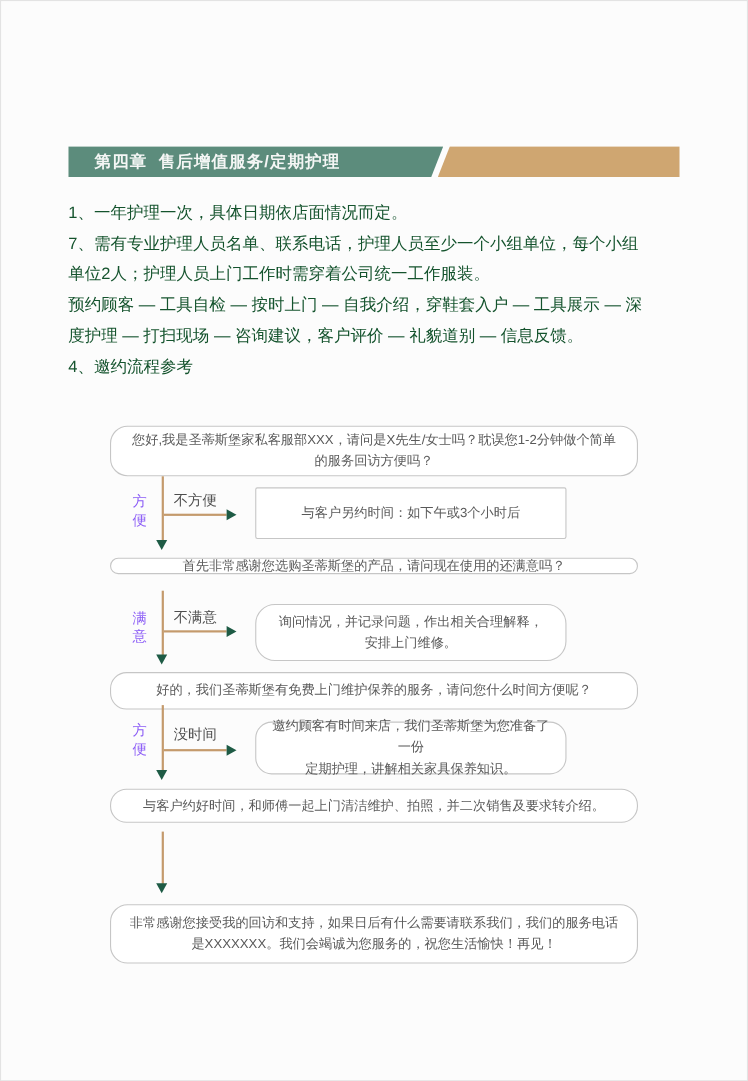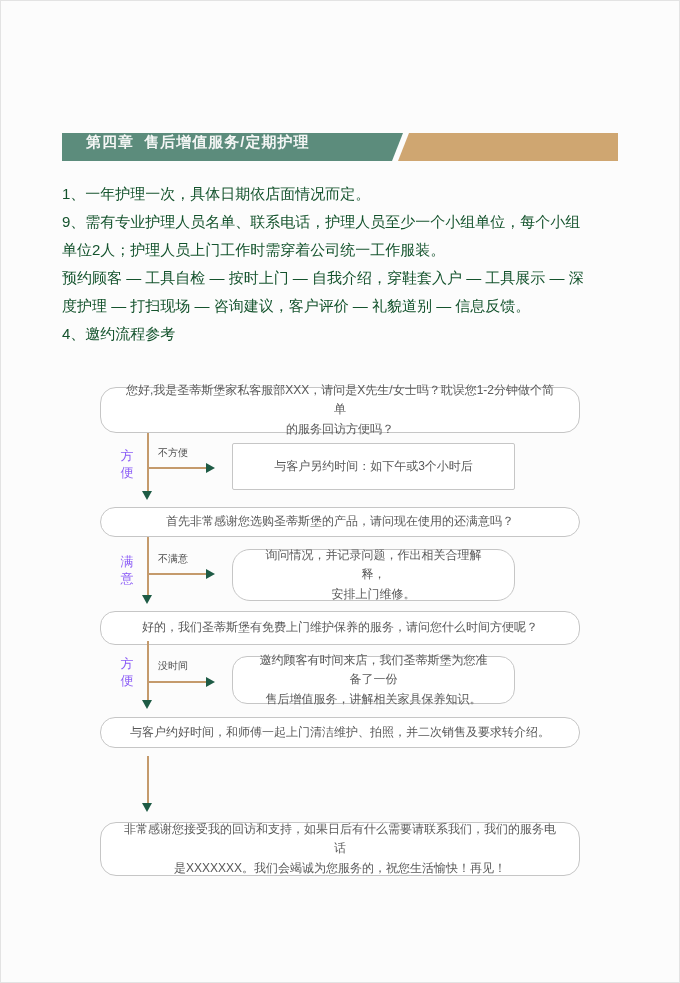--- a/index.html
+++ b/index.html
@@ -7,45 +7,45 @@
     position:relative; width:680px; height:983px; background:#fcfcfc;
     outline:1px solid #e3e3e3; outline-offset:-1px; overflow:hidden;
     font-family:"Liberation Sans","DejaVu Sans",sans-serif;
   }
   
   .banner-green {
     position:absolute; left:62px; top:133px; width:341px; height:28px;
     background:#5c8c7c;
     clip-path:polygon(0 0,100% 0,calc(100% - 11px) 100%,0 100%);
     color:#f4f6f5; font-size:15px; font-weight:bold; letter-spacing:1px;
-    display:flex; align-items:flex-start; padding-left:24px; box-sizing:border-box;
+    display:flex; align-items:center; padding-left:24px; box-sizing:border-box;
     white-space:pre;
   }
   .banner-tan {
     position:absolute; left:398px; top:133px; width:220px; height:28px;
     background:#cfa671;
     clip-path:polygon(11px 0,100% 0,100% 100%,0 100%);
   }
   
   .body-text {
     position:absolute; left:62px; top:180px; width:562px;
     font-size:15px; line-height:28px; color:#14532d;
   }
   .body-text p { margin:0; white-space:pre-line; }
   
   .fbox {
     position:absolute; box-sizing:border-box; background:#ffffff;
     border:1px solid #c6c6c6; border-radius:16px;
     color:#595959; font-size:12px; line-height:1.6;
     display:flex; align-items:center; justify-content:center;
-    text-align:center; white-space:pre-line; padding:2px 22px;
+    text-align:center; white-space:pre-line; padding:2px 12px;
   }
   #box1  { left:100px; top:387px; width:480px; height:46px; }
   #side1 { left:232px; top:443px; width:283px; height:47px; border-radius:2px; }
-  #box2  { left:100px; top:507px; width:480px; height:30px; border-radius:15px; }
+  #box2  { left:100px; top:507px; width:480px; height:15px; border-radius:15px; }
   #side2 { left:232px; top:549px; width:283px; height:52px; border-radius:18px; }
   #box3  { left:100px; top:611px; width:480px; height:34px; border-radius:15px; }
   #side3 { left:232px; top:656px; width:283px; height:48px; border-radius:15px; }
   #box4  { left:100px; top:717px; width:480px; height:31px; border-radius:15px; }
   #final { left:100px; top:822px; width:480px; height:54px; }
   
   .vline { position:absolute; width:2px;  background:#c49a6c; }
   .hline { position:absolute; height:2px; background:#c49a6c; }
   .arr-d { position:absolute; width:0; height:0;
            border-left:5px solid transparent; border-right:5px solid transparent;
@@ -56,38 +56,38 @@
   #v1 { left:147px; top:433px; height:59px; } #a1 { left:142px; top:491px; }
   #h1 { left:149px; top:467px; width:57px; }  #r1 { left:206px; top:463px; }
   #v2 { left:147px; top:537px; height:59px; } #a2 { left:142px; top:595px; }
   #h2 { left:149px; top:573px; width:57px; }  #r2 { left:206px; top:569px; }
   #v3 { left:147px; top:641px; height:60px; } #a3 { left:142px; top:700px; }
   #h3 { left:149px; top:681px; width:57px; }  #r3 { left:206px; top:677px; }
   #v4 { left:147px; top:756px; height:48px; } #a4 { left:142px; top:803px; }
   
   .vlabel { position:absolute; width:16px; font-size:13px; line-height:17px;
             color:#8b5cf6; word-break:break-all; text-align:center; }
-  .hlabel { position:absolute; font-size:10px; color:#4d4d4d; }
+  .hlabel { position:absolute; font-size:13px; color:#4d4d4d; }
   #lv1 { left:119px; top:447px; } #lh1 { left:158px; top:446px; }
   #lv2 { left:119px; top:553px; } #lh2 { left:158px; top:552px; }
   #lv3 { left:119px; top:655px; } #lh3 { left:158px; top:659px; }
 </style>
 </head>
 <body>
 
 <div class="page">
 
   <div class="banner-green">
     <span>第四章  售后增值服务/定期护理</span>
   </div>
   <div class="banner-tan"></div>
 
   <div class="body-text">
     <p>1、一年护理一次，具体日期依店面情况而定。</p>
-    <p>9、需有专业护理人员名单、联系电话，护理人员至少一个小组单位，每个小组
+    <p>7、需有专业护理人员名单、联系电话，护理人员至少一个小组单位，每个小组
 单位2人；护理人员上门工作时需穿着公司统一工作服装。</p>
     <p>预约顾客 — 工具自检 — 按时上门 — 自我介绍，穿鞋套入户 — 工具展示 — 深
 度护理 — 打扫现场 — 咨询建议，客户评价 — 礼貌道别 — 信息反馈。</p>
     <p>4、邀约流程参考</p>
   </div>
 
   <div>
 
     <div class="fbox" id="box1">您好,我是圣蒂斯堡家私客服部XXX，请问是X先生/女士吗？耽误您1-2分钟做个简单
 的服务回访方便吗？</div>
@@ -113,21 +113,21 @@
 
     <div class="fbox" id="box3">好的，我们圣蒂斯堡有免费上门维护保养的服务，请问您什么时间方便呢？</div>
 
     <div class="vline" id="v3"></div>
     <div class="arr-d" id="a3"></div>
     <div class="hline" id="h3"></div>
     <div class="arr-r" id="r3"></div>
     <div class="vlabel" id="lv3">方便</div>
     <div class="hlabel" id="lh3">没时间</div>
     <div class="fbox" id="side3">邀约顾客有时间来店，我们圣蒂斯堡为您准备了一份
-售后增值服务，讲解相关家具保养知识。</div>
+定期护理，讲解相关家具保养知识。</div>
 
     <div class="fbox" id="box4">与客户约好时间，和师傅一起上门清洁维护、拍照，并二次销售及要求转介绍。</div>
 
     <div class="vline" id="v4"></div>
     <div class="arr-d" id="a4"></div>
 
     <div class="fbox" id="final">非常感谢您接受我的回访和支持，如果日后有什么需要请联系我们，我们的服务电话
 是XXXXXXX。我们会竭诚为您服务的，祝您生活愉快！再见！</div>
 
   </div>

